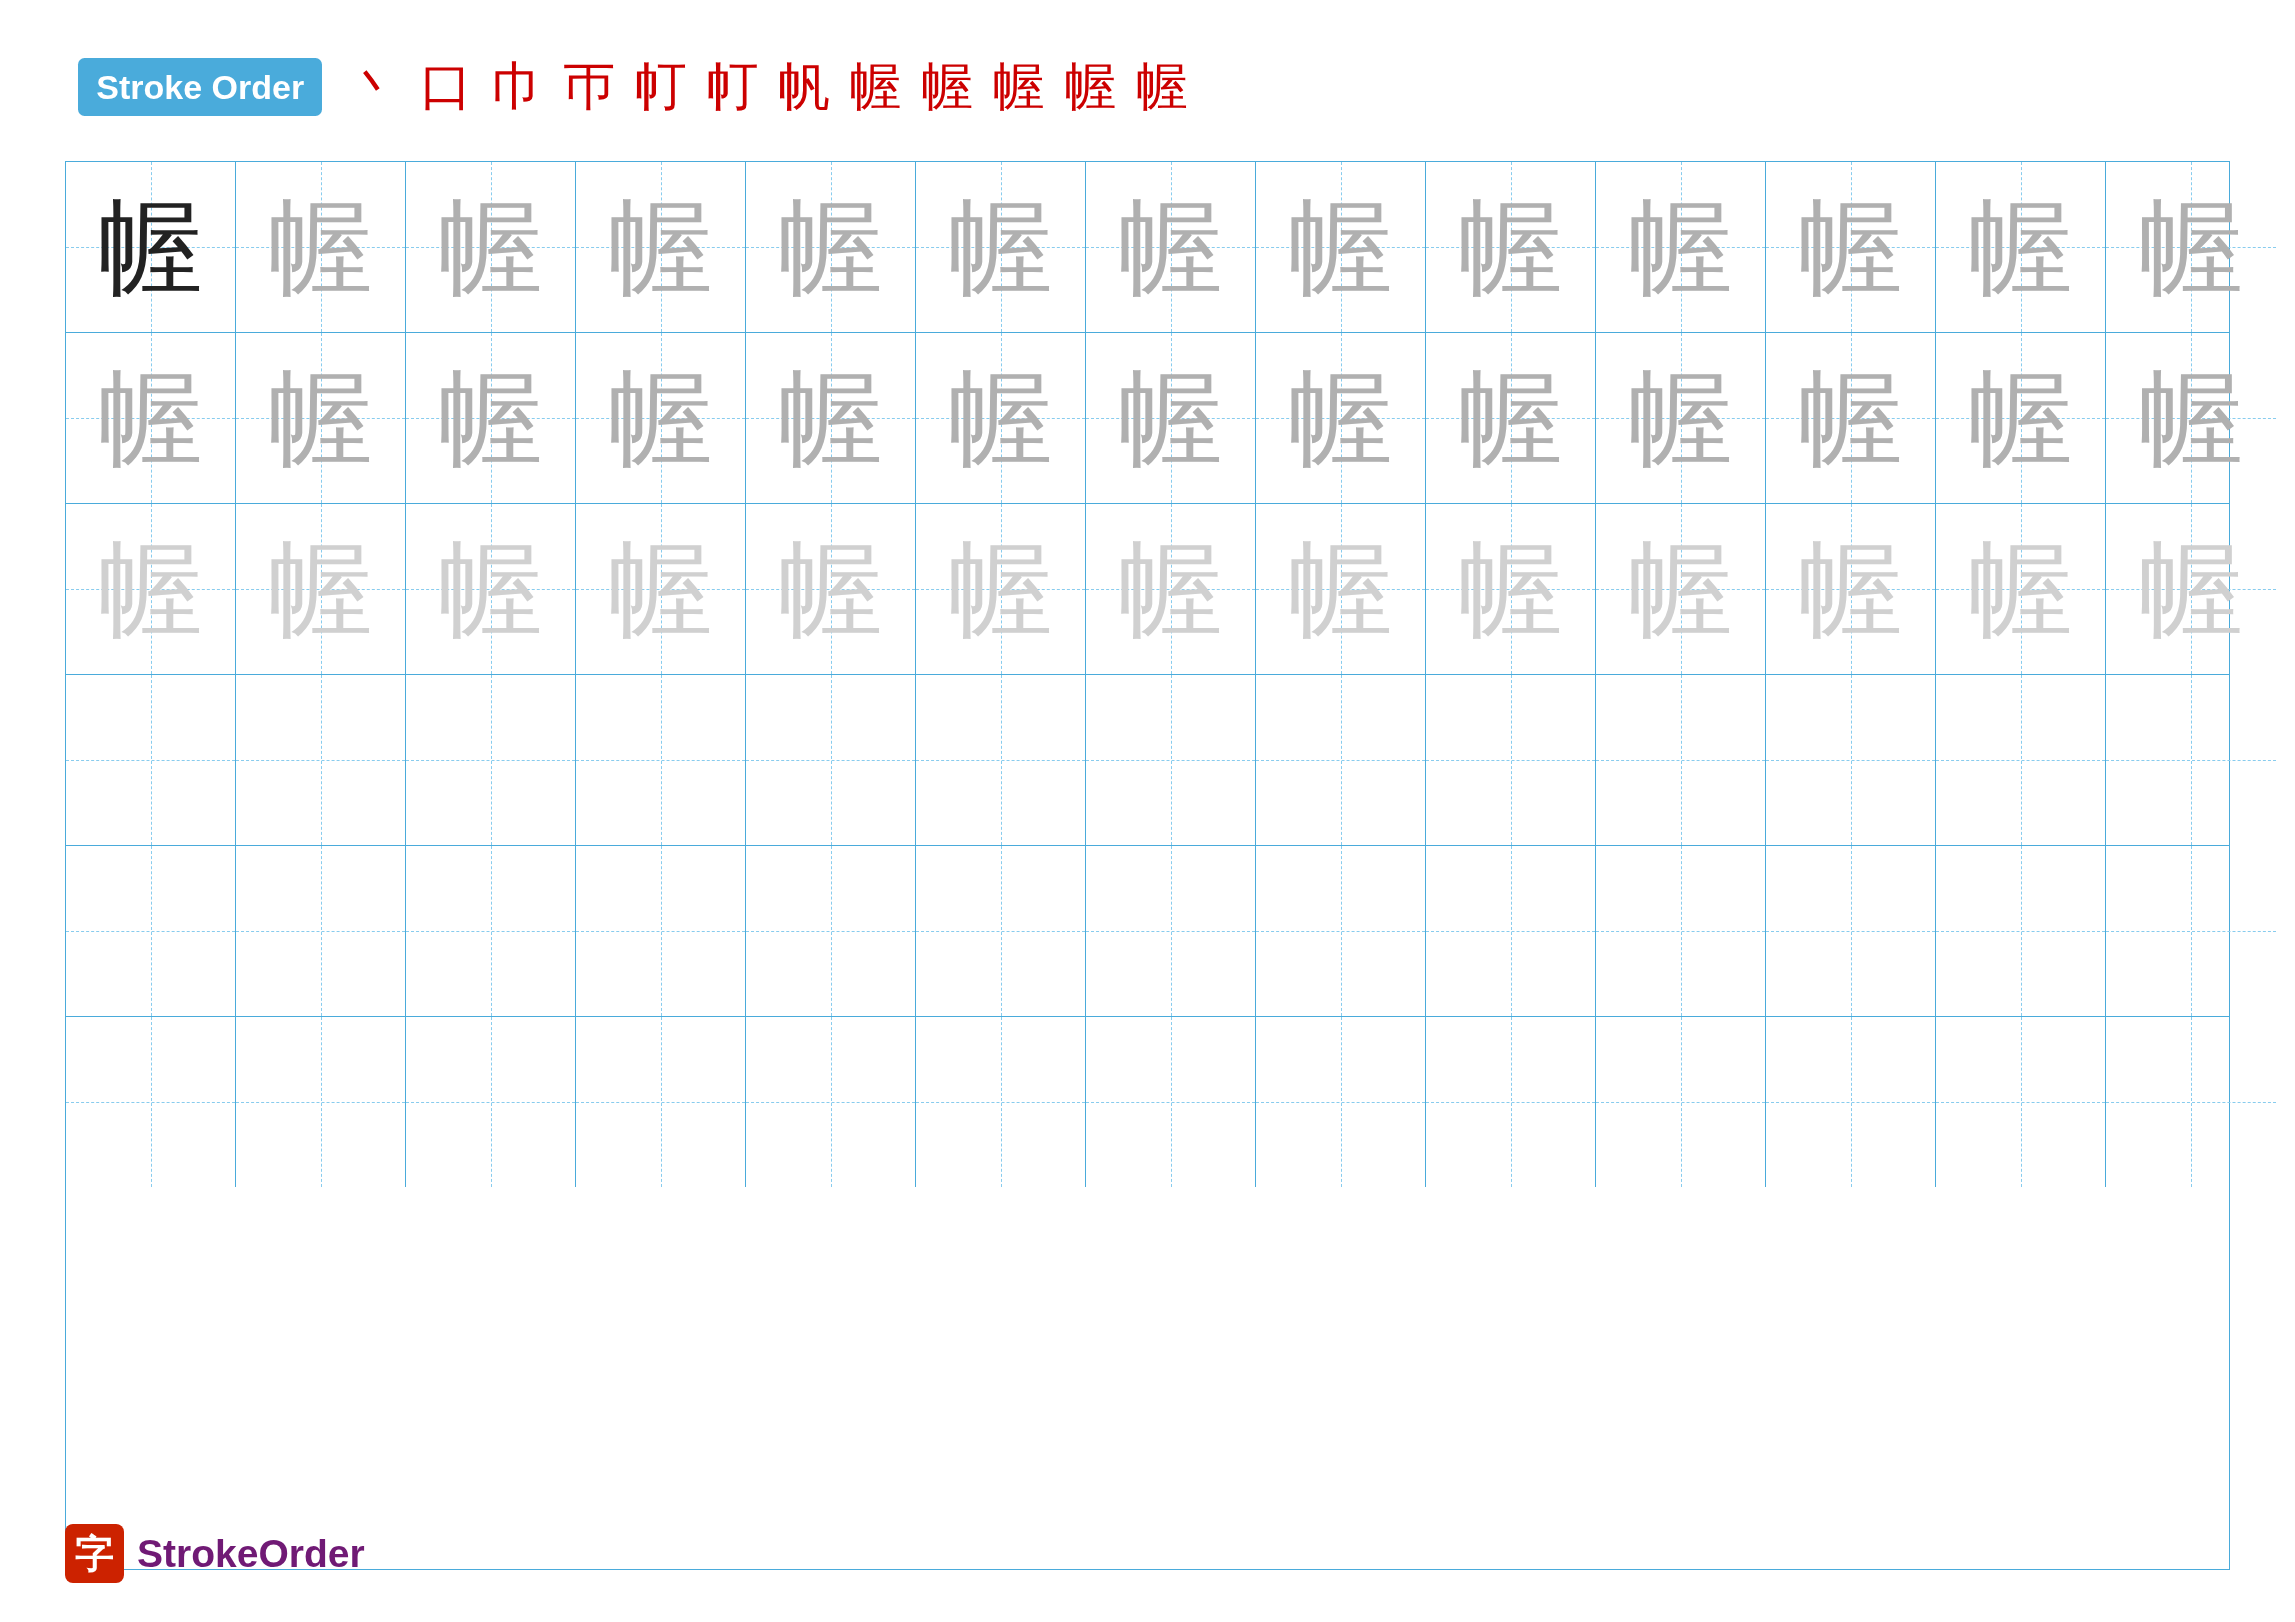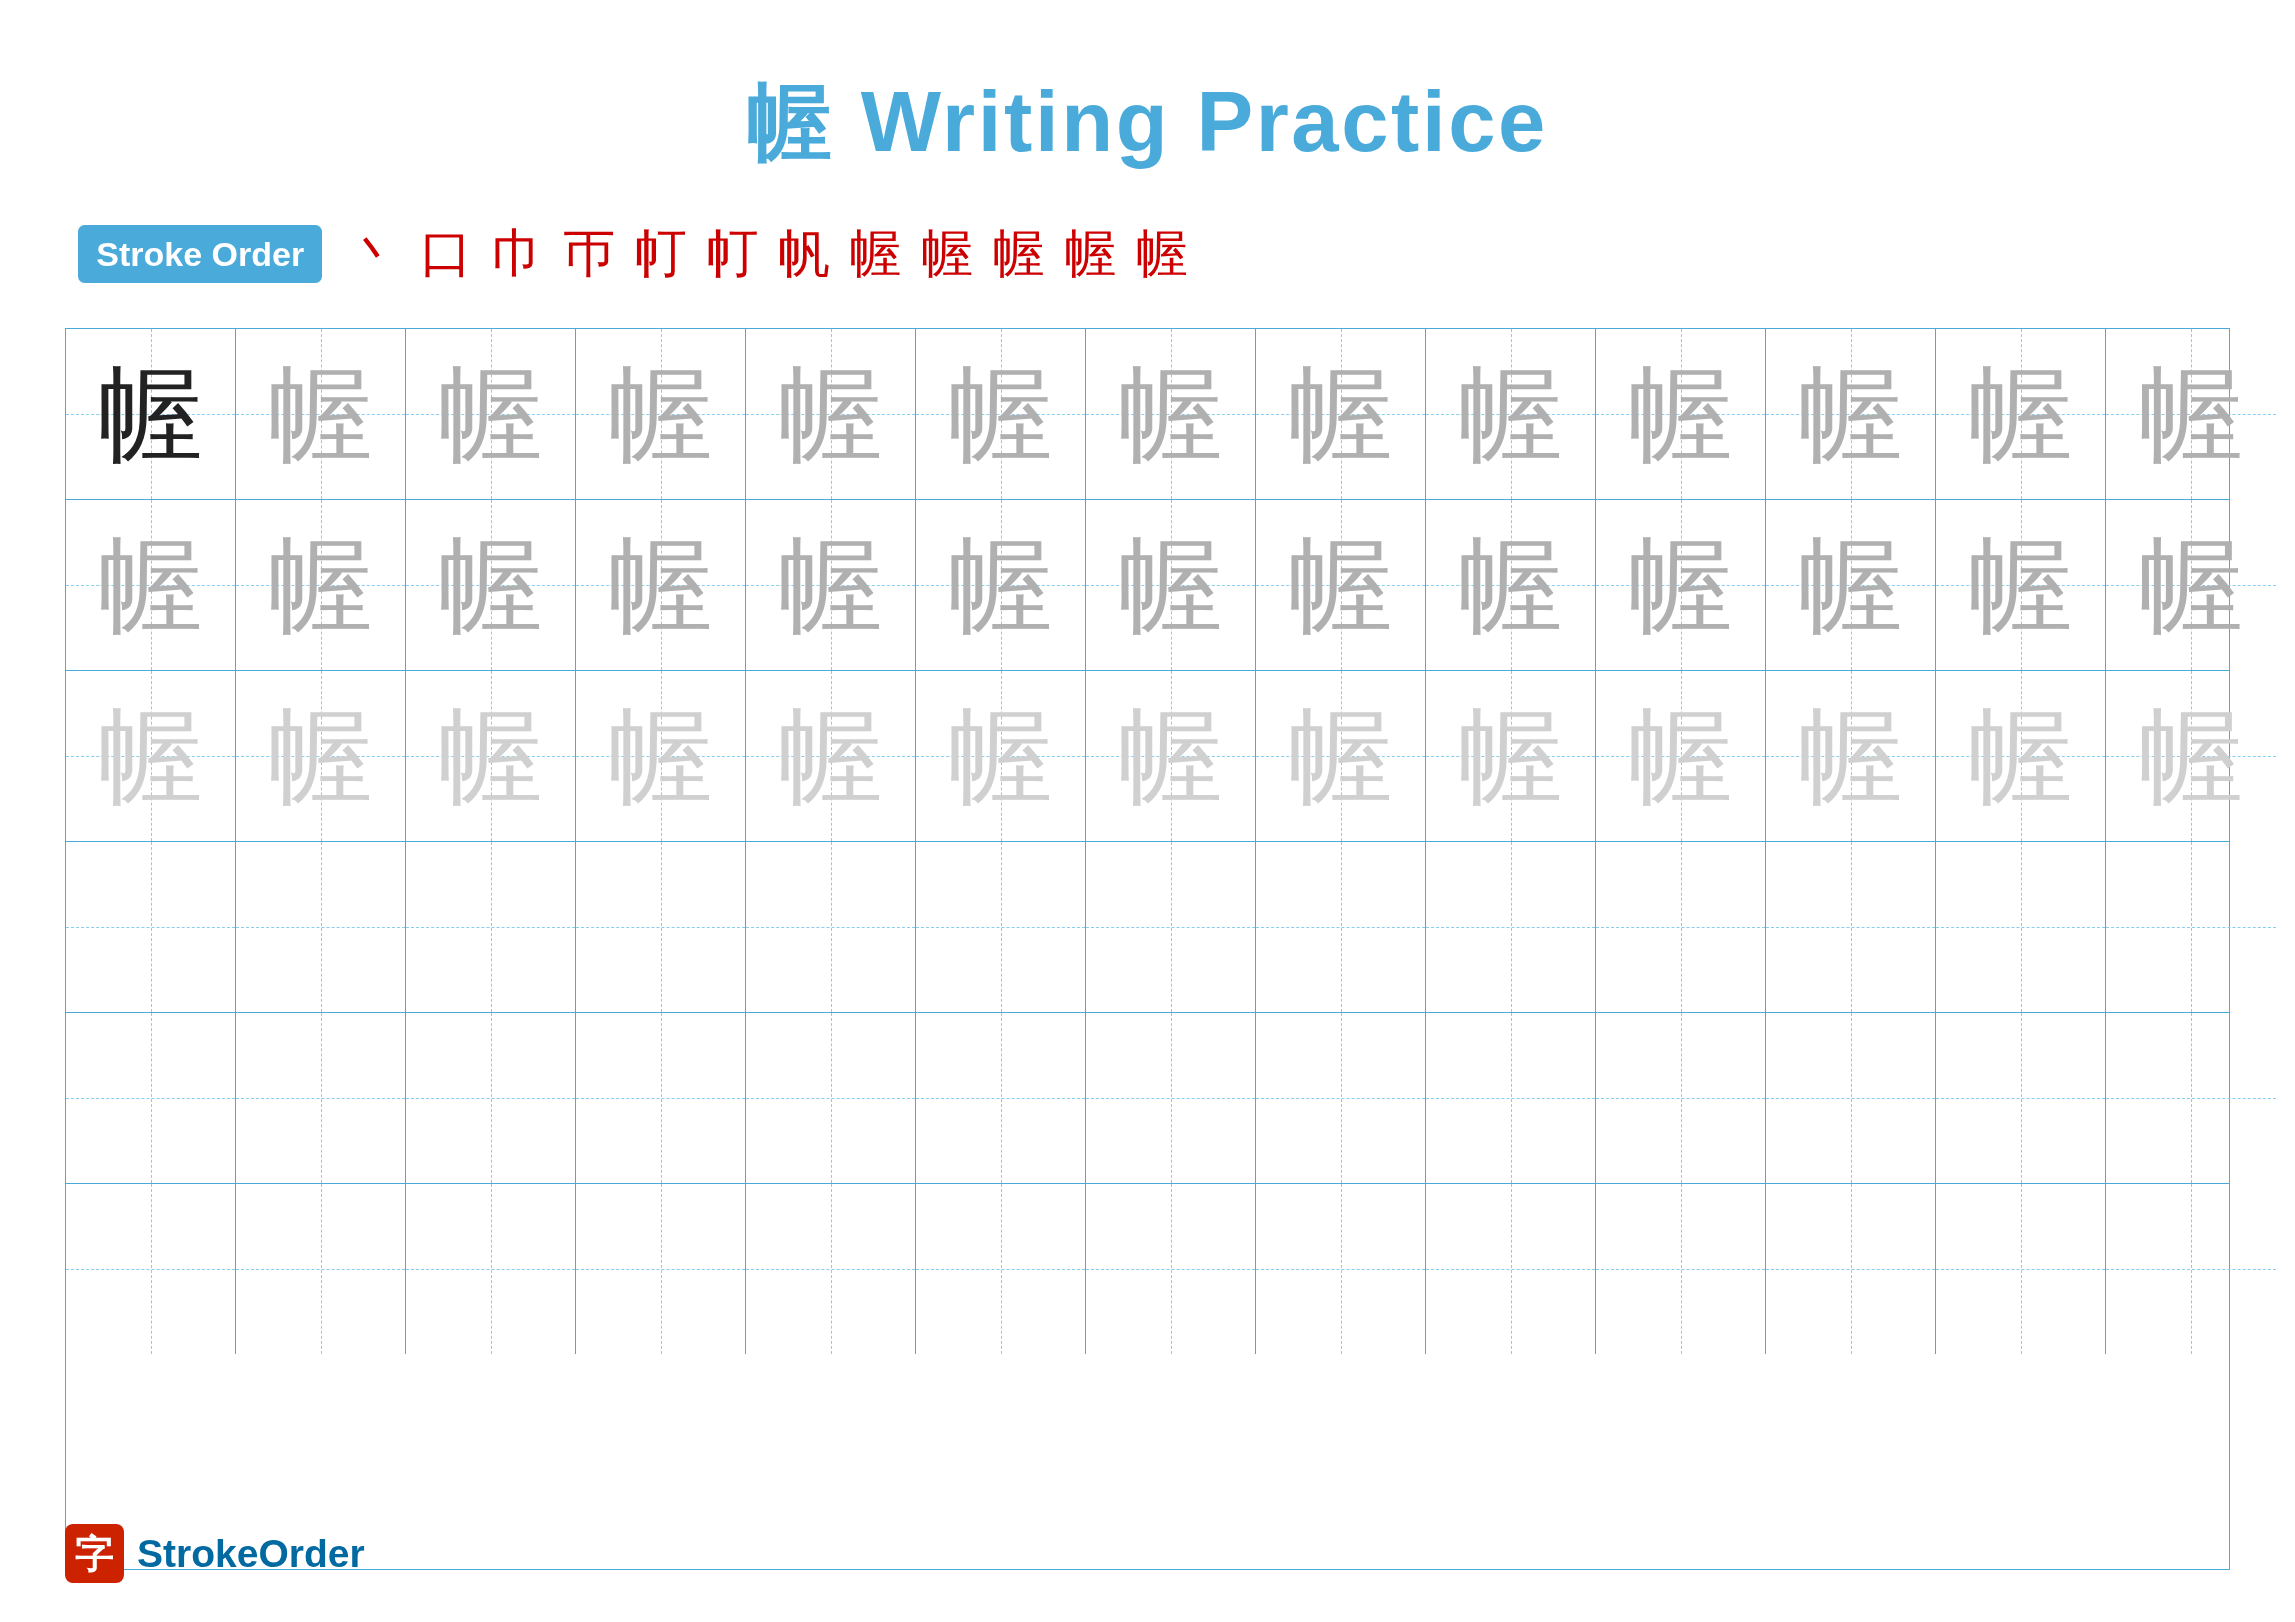--- a/index.html
+++ b/index.html
@@ -176,29 +176,28 @@
       justify-content: center;
       color: white;
       font-size: 39px;
       font-weight: bold;
       font-family: serif;
     }
 
     .logo-text {
       font-size: 39px;
       font-weight: bold;
-      color: #0369a1;
+      color: #701a75;
     }
   </style>
 </head>
 <body>
 
 <div class="page">
 
-  <h1 class="title">幄 Writing Practice</h1>
 
   <div class="stroke-order-row">
     <span class="stroke-order-badge">Stroke Order</span>
     <div class="stroke-sequence">
       <span class="stroke-char">丶</span>
       <span class="stroke-char">口</span>
       <span class="stroke-char">巾</span>
       <span class="stroke-char">帀</span>
       <span class="stroke-char">帄</span>
       <span class="stroke-char">帄</span>

